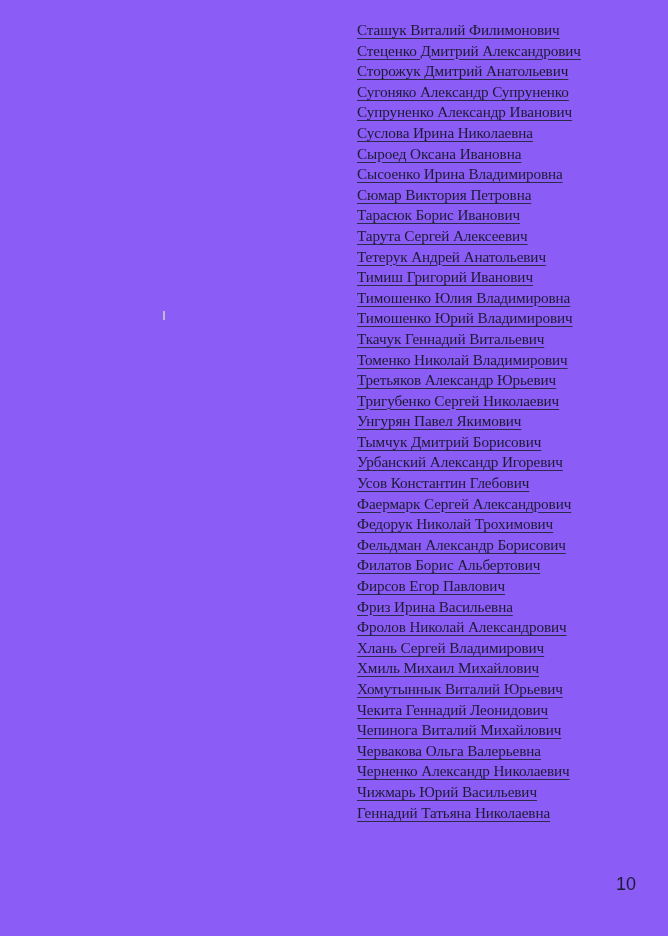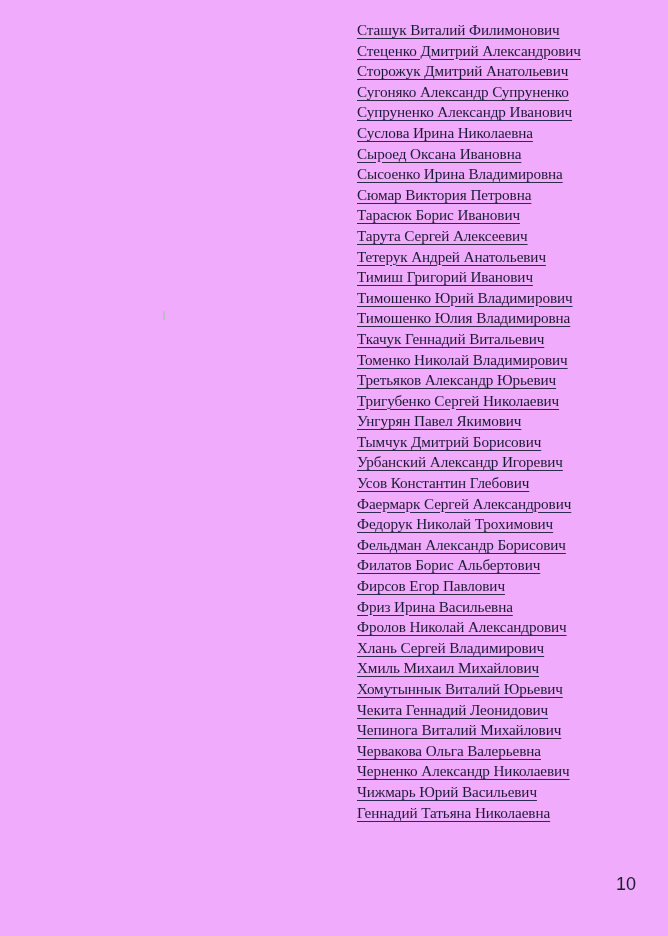--- a/index.html
+++ b/index.html
@@ -14,21 +14,21 @@
     color: #1a1a2e;
     position: relative;
     overflow: hidden;
   }
   .page {
     position: absolute;
     left: 0;
     top: 0;
     width: 668px;
     height: 936px;
-    background: #f0abfc;
+    background: #8b5cf6;
   }
   .names-list {
     position: absolute;
     left: 357px;
     top: 20px;
     width: 300px;
     list-style: none;
     margin: 0;
     padding: 0;
   }
@@ -74,22 +74,22 @@
     <li class="name-item">Сугоняко Александр Супруненко</li>
     <li class="name-item">Супруненко Александр Иванович</li>
     <li class="name-item">Суслова Ирина Николаевна</li>
     <li class="name-item">Сыроед Оксана Ивановна</li>
     <li class="name-item">Сысоенко Ирина Владимировна</li>
     <li class="name-item">Сюмар Виктория Петровна</li>
     <li class="name-item">Тарасюк Борис Иванович</li>
     <li class="name-item">Тарута Сергей Алексеевич</li>
     <li class="name-item">Тетерук Андрей Анатольевич</li>
     <li class="name-item">Тимиш Григорий Иванович</li>
+    <li class="name-item">Тимошенко Юлия Владимировна</li>
     <li class="name-item">Тимошенко Юрий Владимирович</li>
-    <li class="name-item">Тимошенко Юлия Владимировна</li>
     <li class="name-item">Ткачук Геннадий Витальевич</li>
     <li class="name-item">Томенко Николай Владимирович</li>
     <li class="name-item">Третьяков Александр Юрьевич</li>
     <li class="name-item">Тригубенко Сергей Николаевич</li>
     <li class="name-item">Унгурян Павел Якимович</li>
     <li class="name-item">Тымчук Дмитрий Борисович</li>
     <li class="name-item">Урбанский Александр Игоревич</li>
     <li class="name-item">Усов Константин Глебович</li>
     <li class="name-item">Фаермарк Сергей Александрович</li>
     <li class="name-item">Федорук Николай Трохимович</li>

